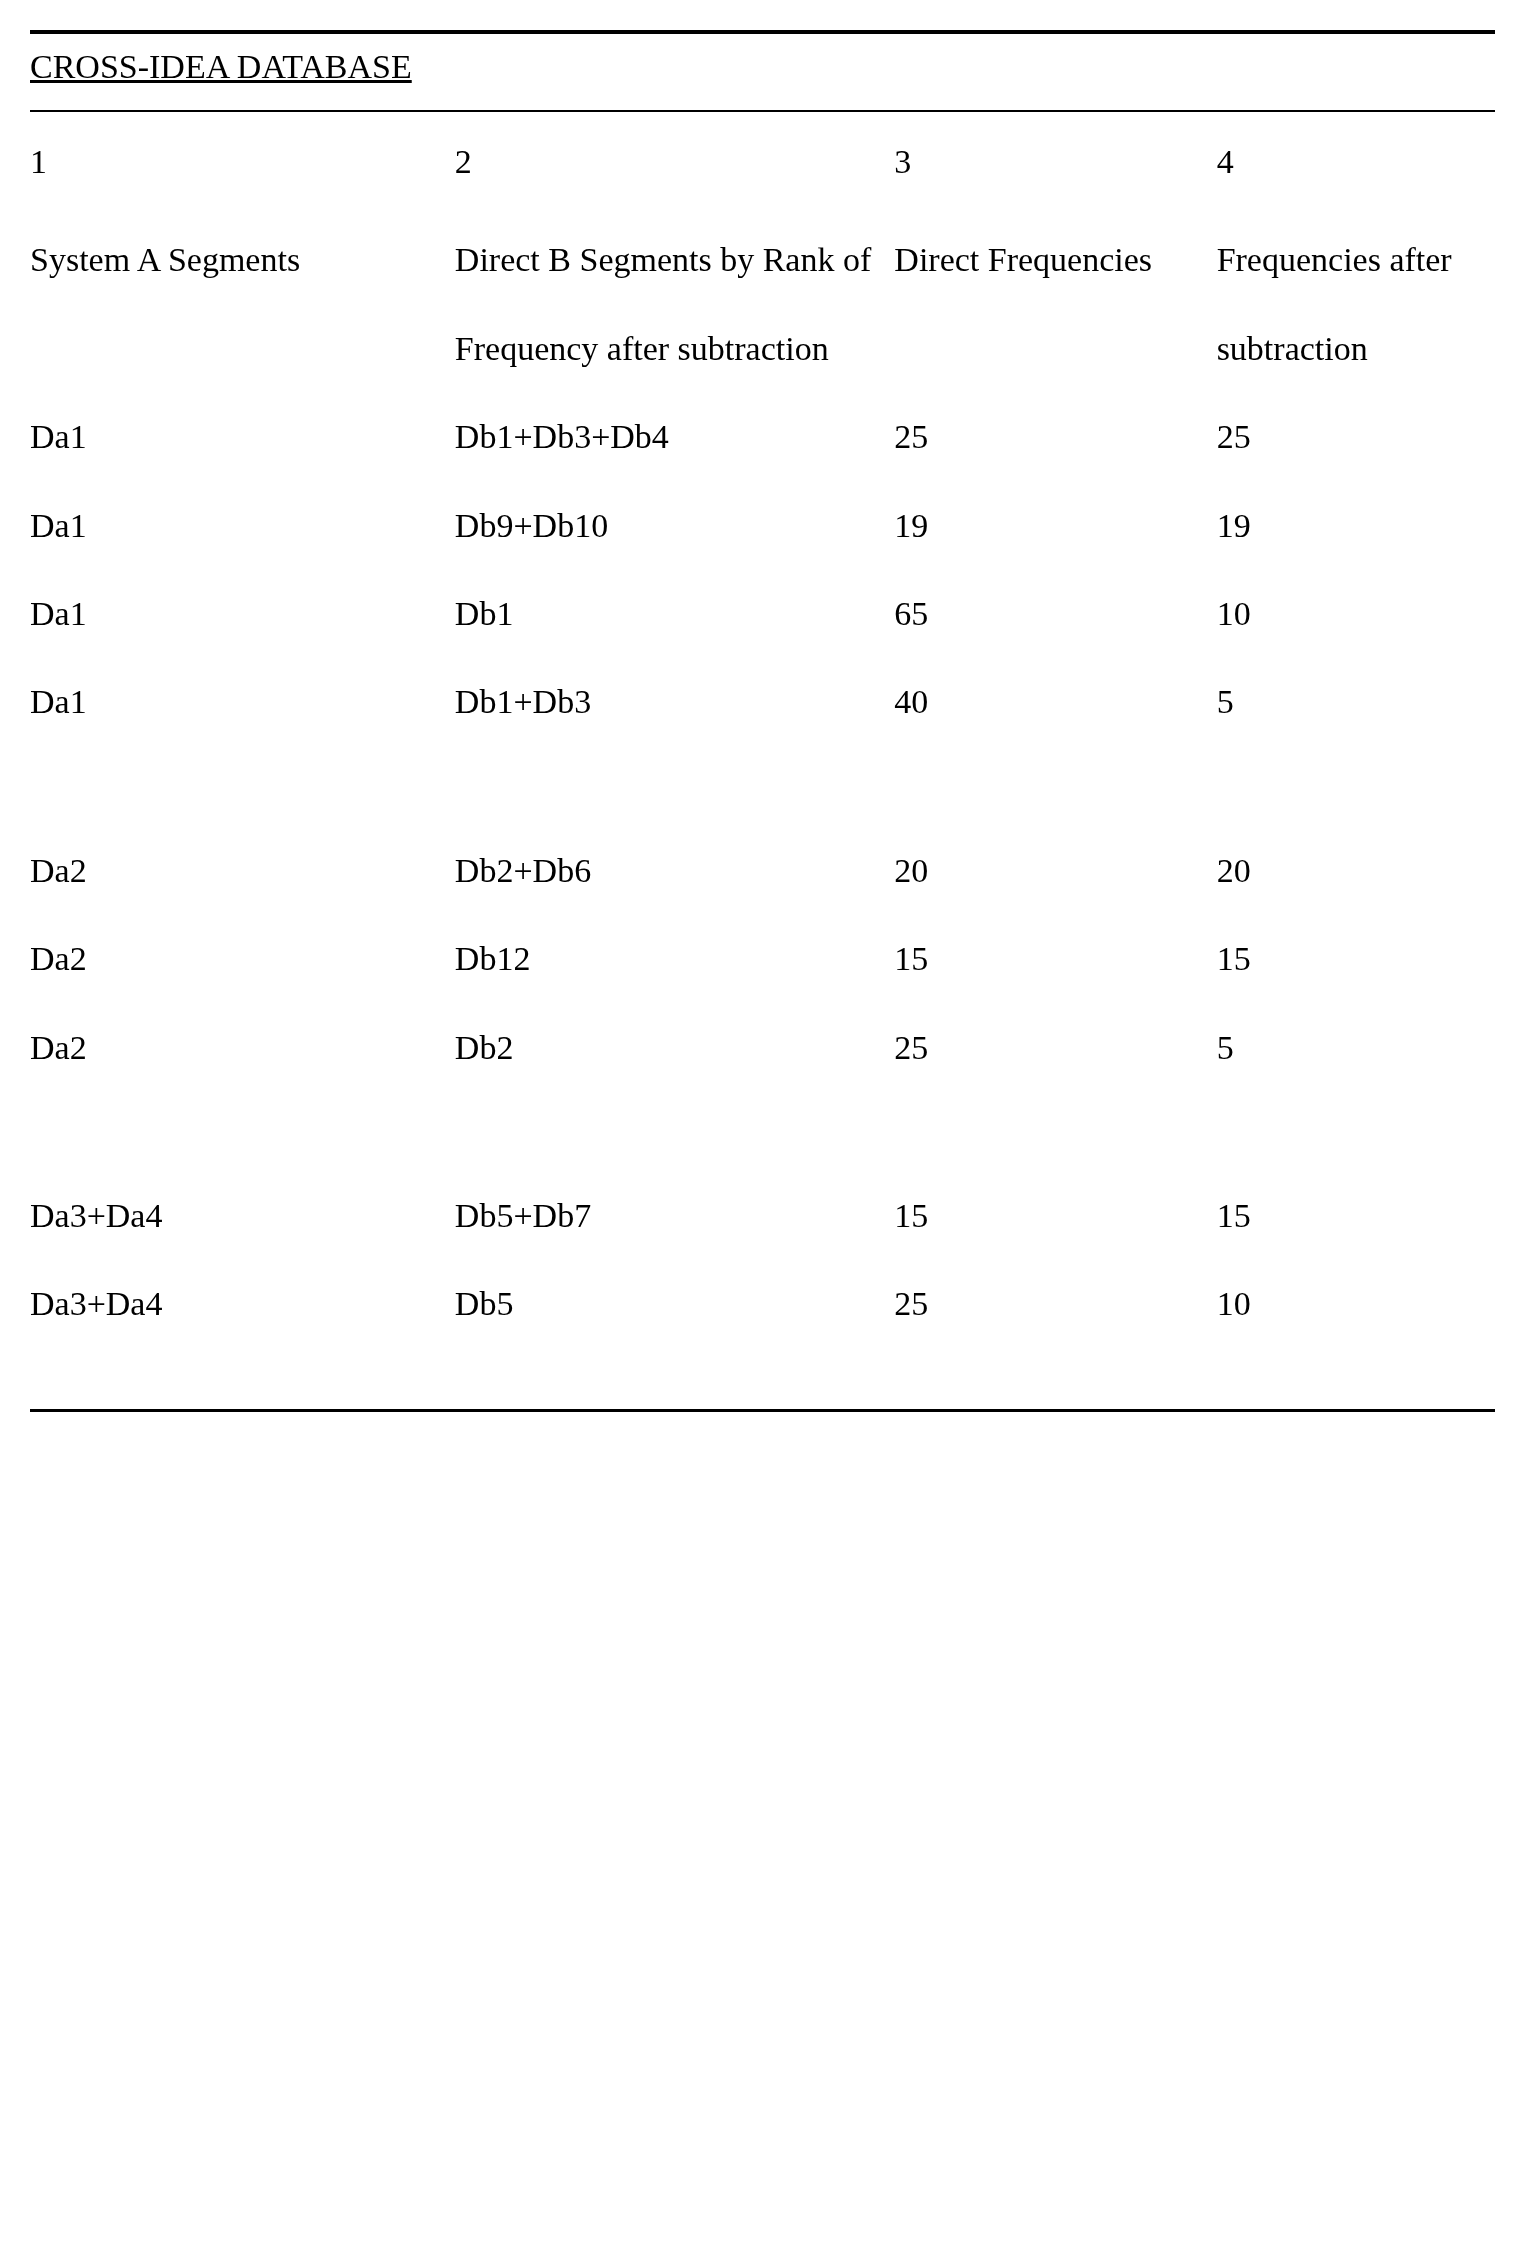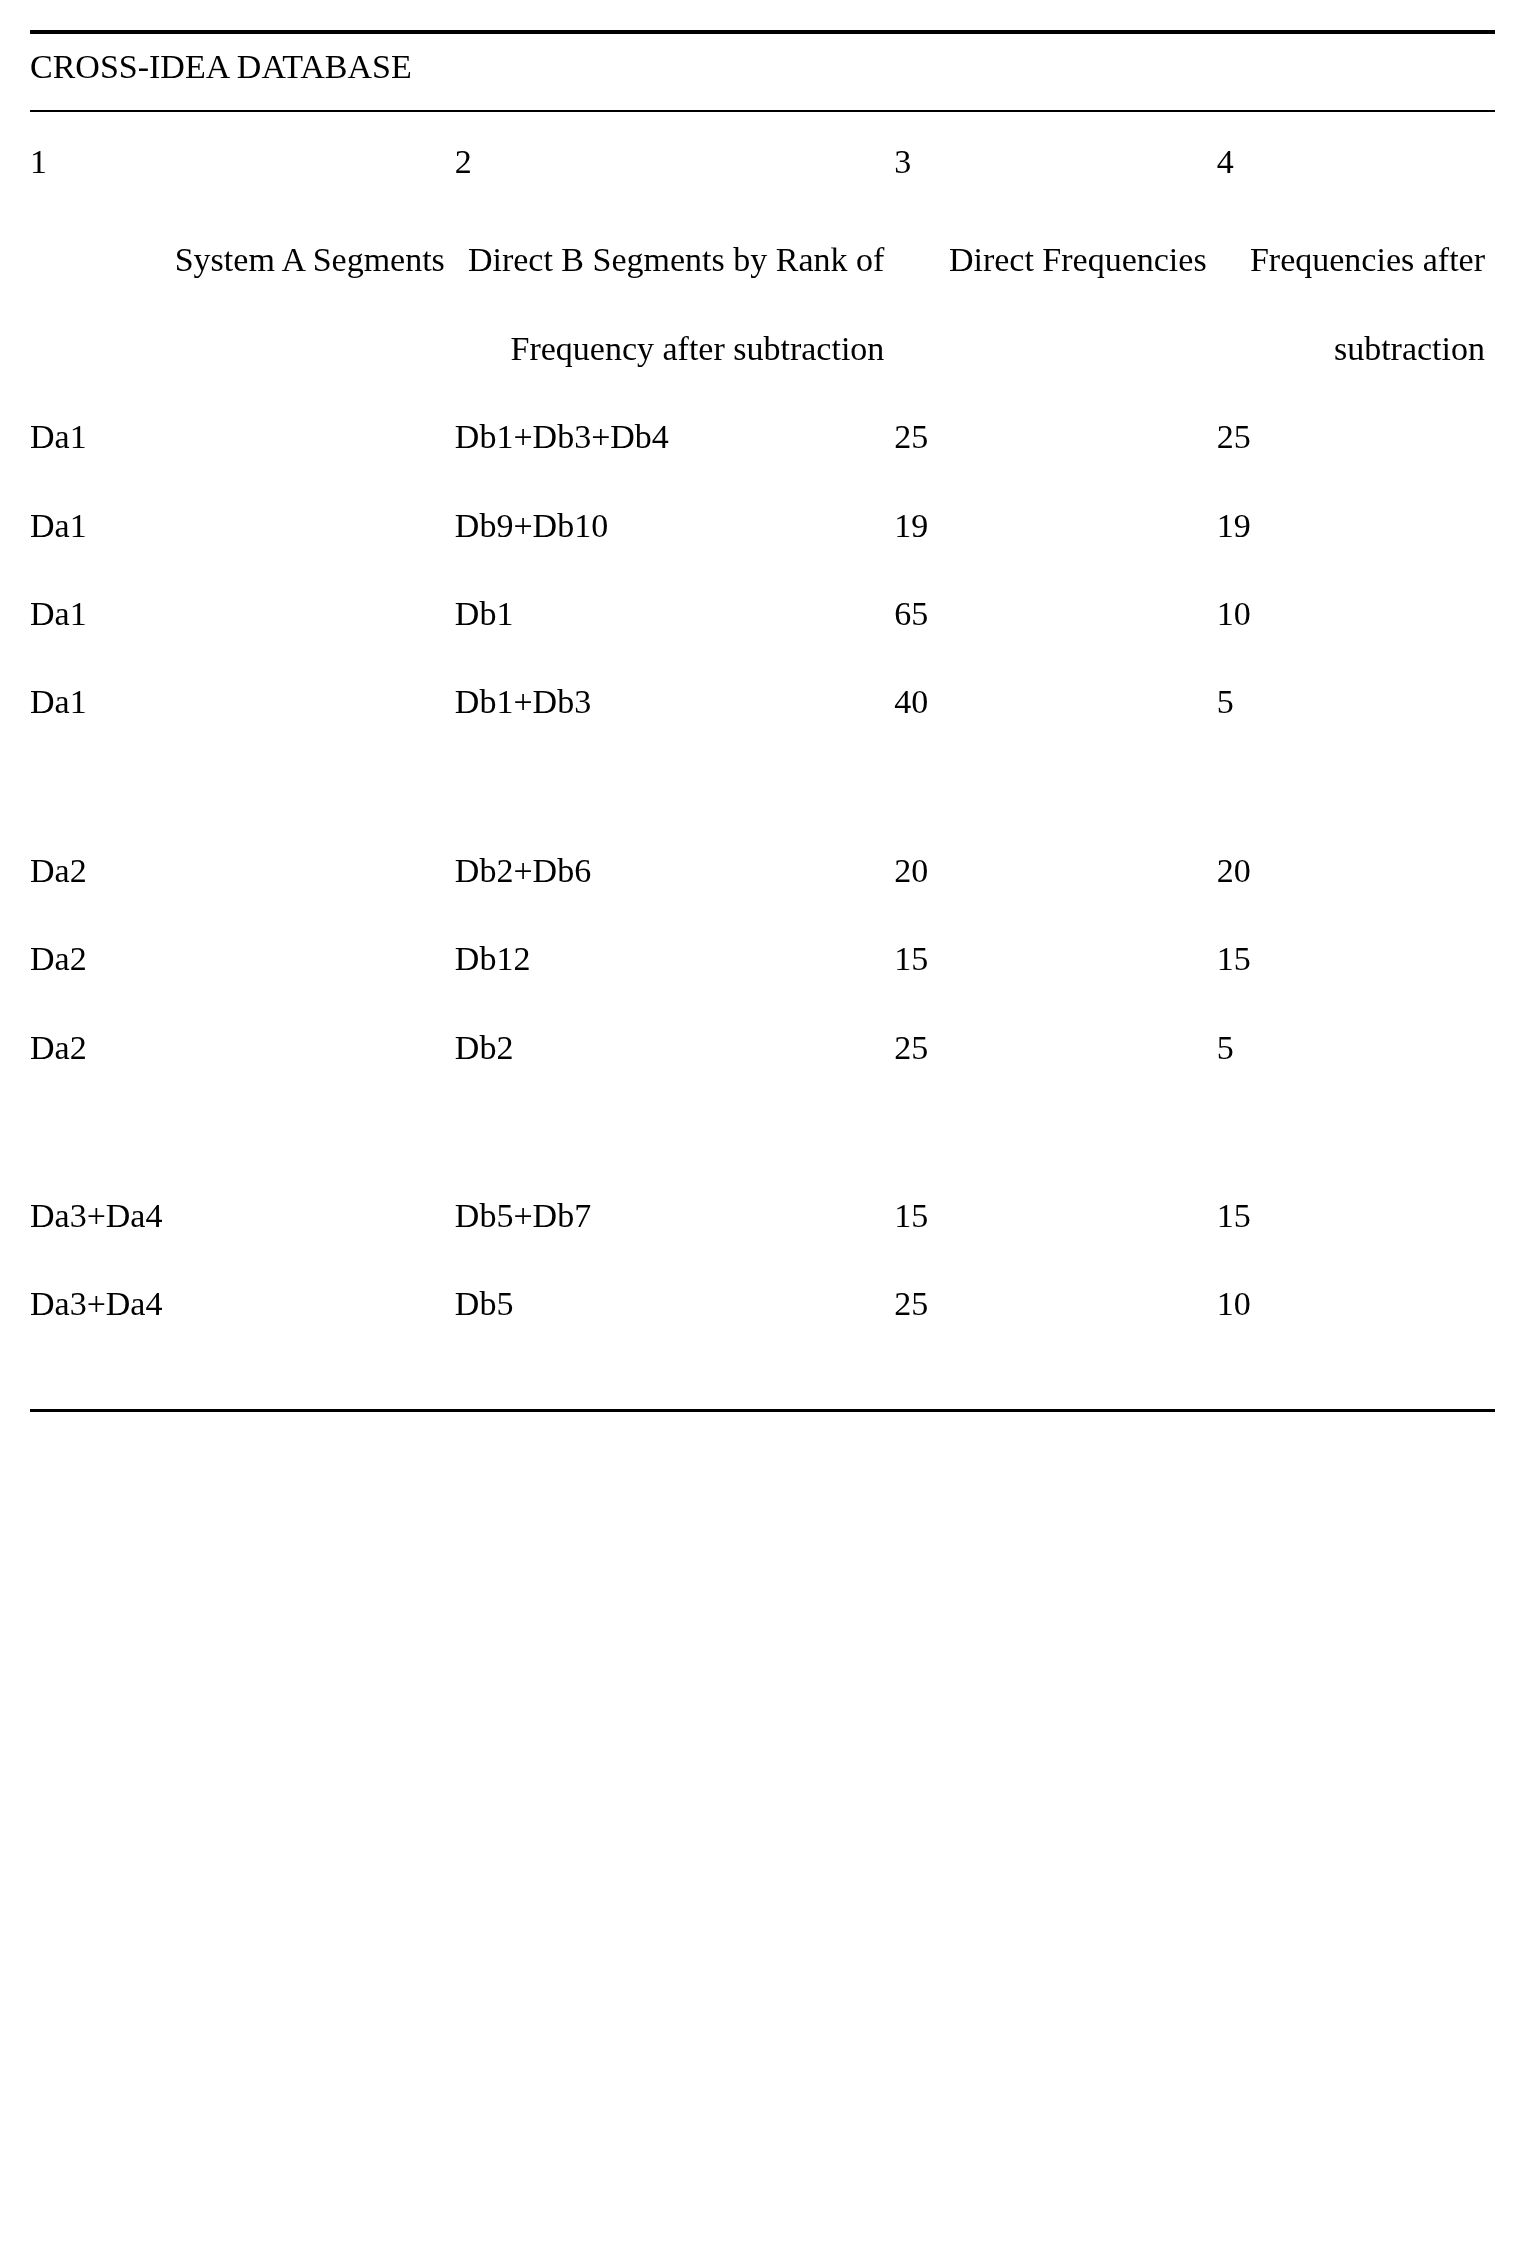--- a/index.html
+++ b/index.html
@@ -9,20 +9,21 @@
       font-family: 'Times New Roman', Times, serif;
       font-size: 34px;
       color: #000000;
     }
     .table-wrap {
       width: 100%;
     }
     .title-bar {
       border-top: 4px solid #000;
       padding: 14px 0 24px 0;
+      text-decoration: underline;
     }
     .divider-line {
       border-top: 2px solid #000;
     }
     .bottom-line {
       border-top: 3px solid #000;
       margin-top: 60px;
     }
     table {
       width: 100%;
@@ -37,21 +38,20 @@
     .col1 { width: 29%; }
     .col2 { width: 30%; }
     .col3 { width: 22%; }
     .col4 { width: 19%; }
     .num-row td {
       padding-top: 6px;
       padding-bottom: 0;
     }
     .header-row td {
       padding-top: 10px;
-      text-align: right;
     }
     .data-row td {
       line-height: 2.6;
     }
     .gap {
       height: 80px;
     }
   </style>
 </head>
 <body>

